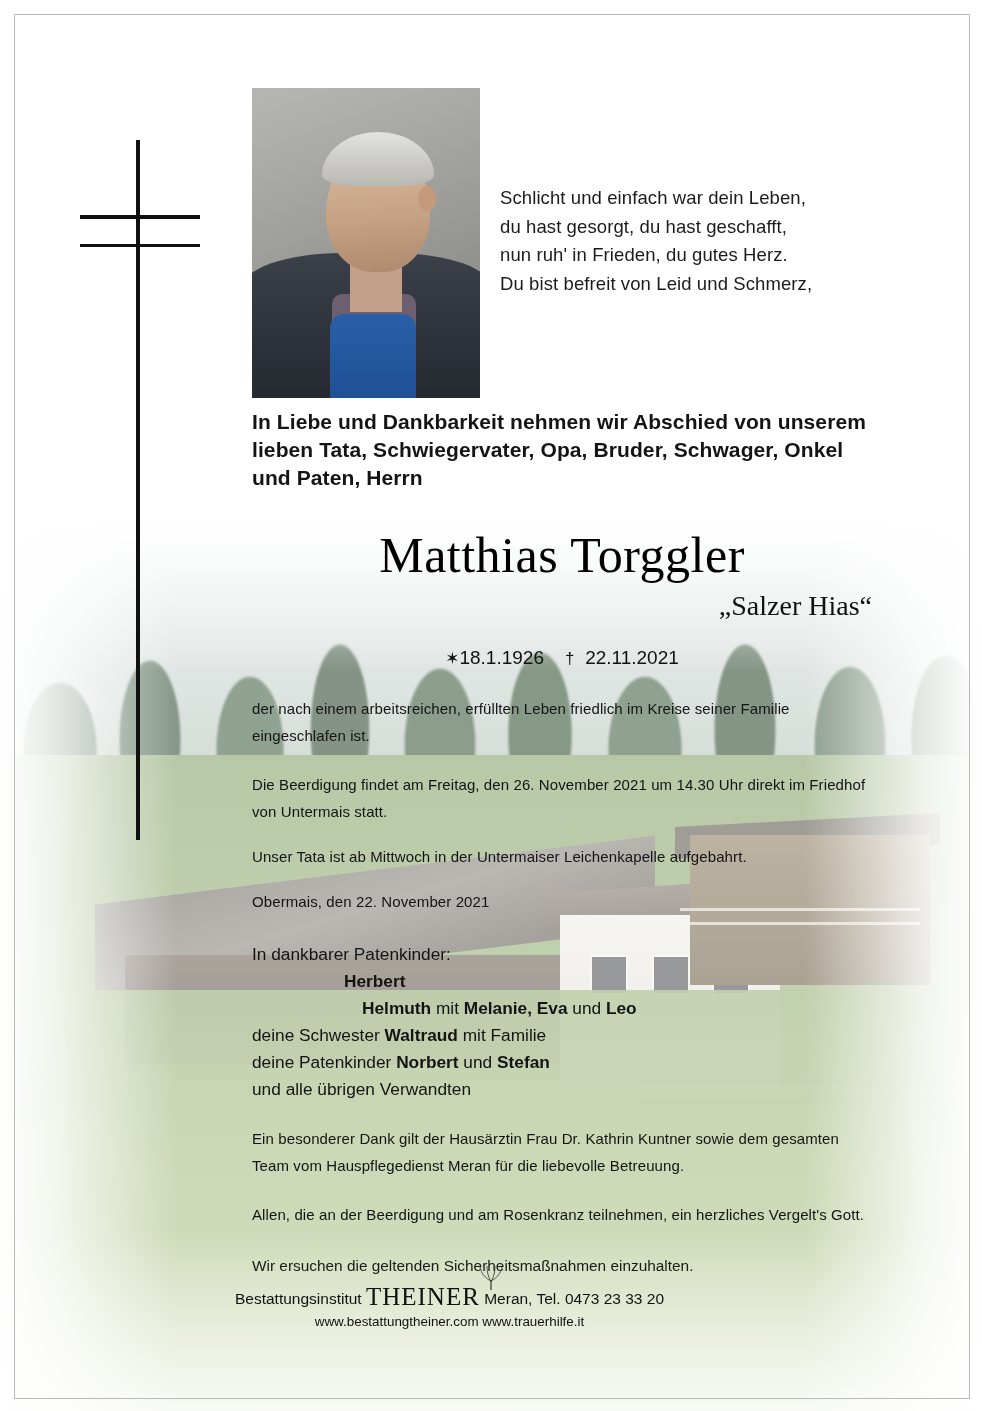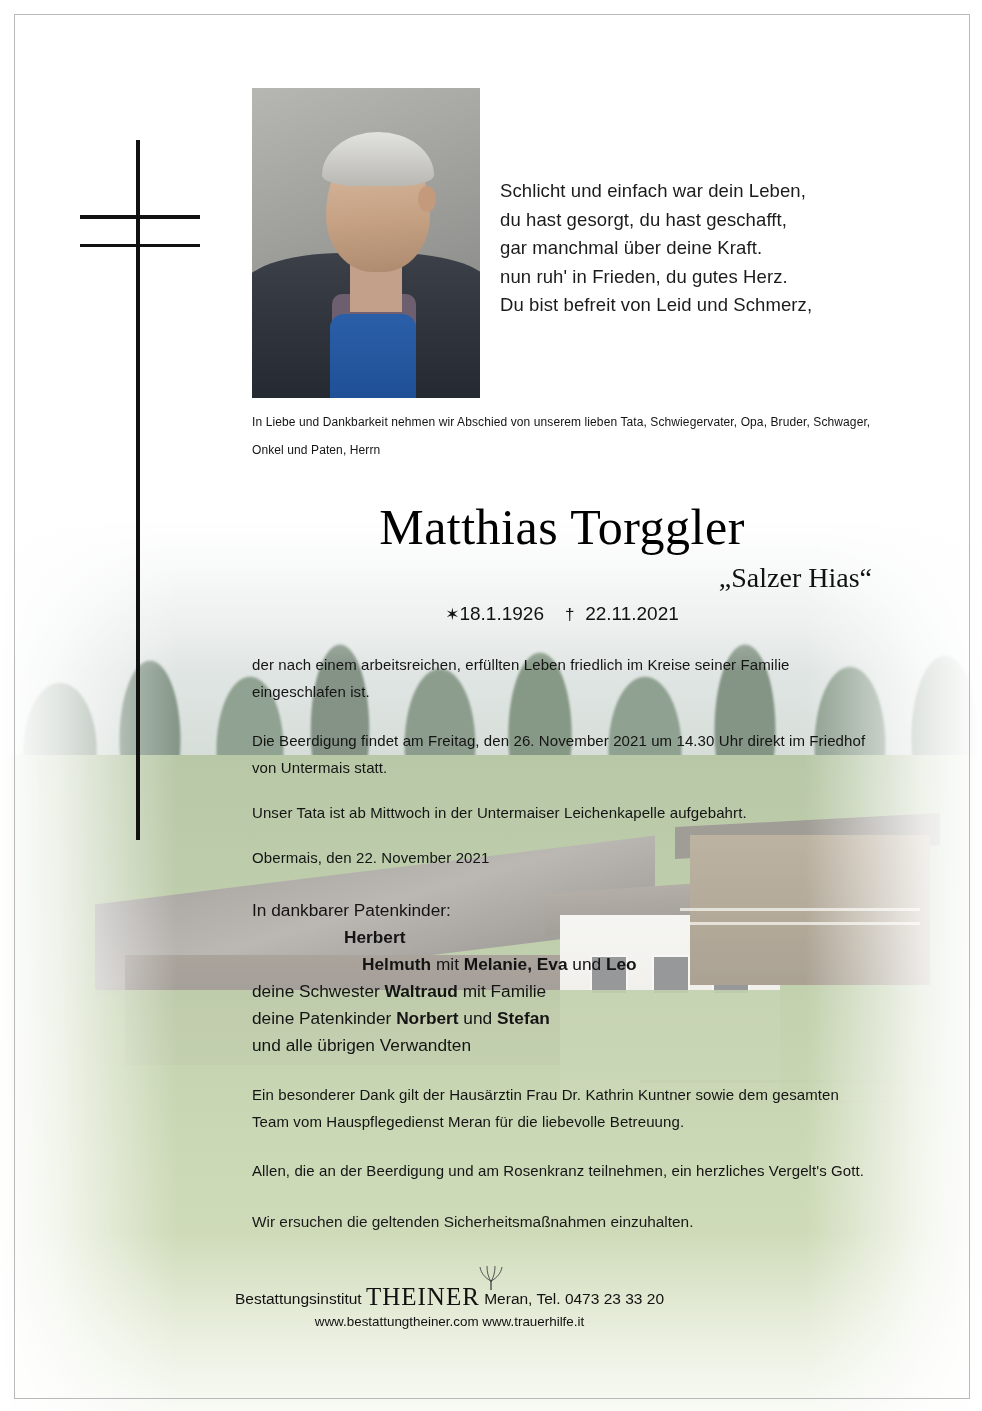--- a/index.html
+++ b/index.html
@@ -270,38 +270,39 @@
     top: 98px;
     width: 18px;
     height: 26px;
     background: #c49a7d;
     border-radius: 50%;
   }
   
   .poem {
     position: absolute;
     left: 500px;
-    top: 177px;
+    top: 184px;
     width: 420px;
     font-size: 18.5px;
     line-height: 28.5px;
     color: #1b1b1b;
     letter-spacing: 0.1px;
   }
   .content {
     position: absolute;
     left: 252px;
     top: 408px;
     width: 620px;
     color: #141414;
   }
   .intro {
-    font-size: 12px;
+    font-size: 21px;
     line-height: 28px;
     letter-spacing: 0.1px;
+    font-weight: bold;
   }
   .name {
     text-align: center;
     font-family: "Liberation Serif", serif;
     font-size: 50px;
     line-height: 58px;
     margin-top: 34px;
     color: #000000;
     letter-spacing: 0.5px;
   }
@@ -310,21 +311,21 @@
     font-family: "Liberation Serif", serif;
     font-size: 28px;
     line-height: 36px;
     margin-top: 4px;
     color: #111111;
   }
   .dates {
     text-align: center;
     font-size: 19px;
     line-height: 28px;
-    margin-top: 4px;
+    margin-top: 20px;
     color: #111111;
   }
   .dates .sym { font-size: 17px; }
   .para {
     font-size: 15px;
     line-height: 27px;
     margin-top: 22px;
     letter-spacing: 0.1px;
   }
   .para.tight { margin-top: 18px; }
@@ -425,21 +426,20 @@
     <div class="p-apron"></div>
     <div class="p-neck"></div>
     <div class="p-head"></div>
     <div class="p-hair"></div>
     <div class="p-ear"></div>
   </div>
 
   <div class="poem">
     <div>Schlicht und einfach war dein Leben,</div>
     <div>du hast gesorgt, du hast geschafft,</div>
-    <div>gar manchmal über deine Kraft.</div>
     <div>nun ruh' in Frieden, du gutes Herz.</div>
     <div>Du bist befreit von Leid und Schmerz,</div>
   </div>
 
   <div class="content">
 
     <div class="intro">In Liebe und Dankbarkeit nehmen wir Abschied von unserem lieben Tata, Schwiegervater, Opa, Bruder, Schwager, Onkel und Paten, Herrn</div>
 
     <div class="name">Matthias Torggler</div>
     <div class="nickname">„Salzer Hias“</div>

